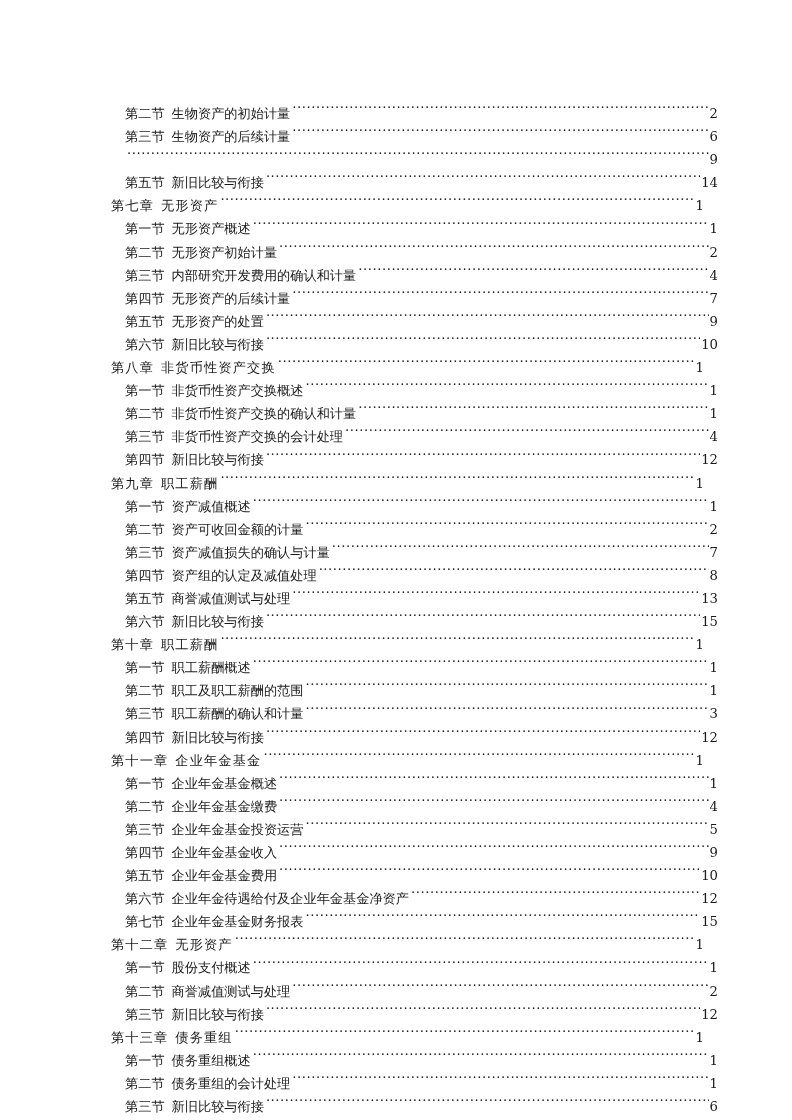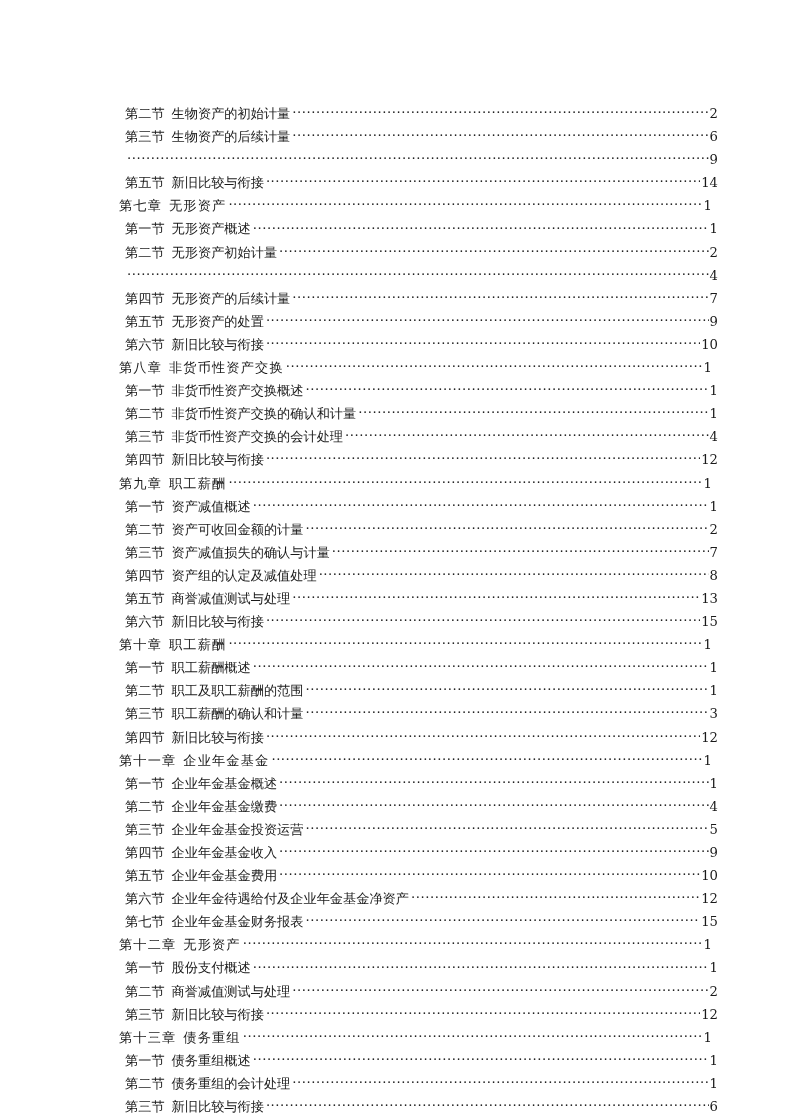--- a/index.html
+++ b/index.html
@@ -28,32 +28,32 @@
 
   .toc {
     width: 593px;
     margin: 0;
     padding: 0;
     list-style: none;
   }
 
   .toc-entry {
     display: flex;
-    align-items: center;
+    align-items: flex-start;
     width: 100%;
     height: 23.1px;
     line-height: 23.1px;
     white-space: nowrap;
     overflow: hidden;
     font-size: 13.2px;
   }
 
   
   .toc-entry.level-chapter {
-    margin-left: 12px;
+    margin-left: 4px;
   }
   .toc-entry.level-chapter .entry-label {
     letter-spacing: 1.15px;
   }
   .toc-entry.level-chapter .entry-title {
     letter-spacing: 1.15px;
   }
 
   
   .toc-entry.level-section {
@@ -135,20 +135,21 @@
         <span class="entry-text"><span class="entry-label">第一节</span><span class="entry-title">无形资产概述</span></span>
         <span class="entry-leader"></span>
         <span class="entry-page">1</span>
       </li>
       <li class="toc-entry level-section">
         <span class="entry-text"><span class="entry-label">第二节</span><span class="entry-title">无形资产初始计量</span></span>
         <span class="entry-leader"></span>
         <span class="entry-page">2</span>
       </li>
       <li class="toc-entry level-section">
+        <span class="entry-text"><span class="entry-label">第三节</span><span class="entry-title">内部研究开发费用的确认和计量</span></span>
         <span class="entry-leader"></span>
         <span class="entry-page">4</span>
       </li>
       <li class="toc-entry level-section">
         <span class="entry-text"><span class="entry-label">第四节</span><span class="entry-title">无形资产的后续计量</span></span>
         <span class="entry-leader"></span>
         <span class="entry-page">7</span>
       </li>
       <li class="toc-entry level-section">
         <span class="entry-text"><span class="entry-label">第五节</span><span class="entry-title">无形资产的处置</span></span>

